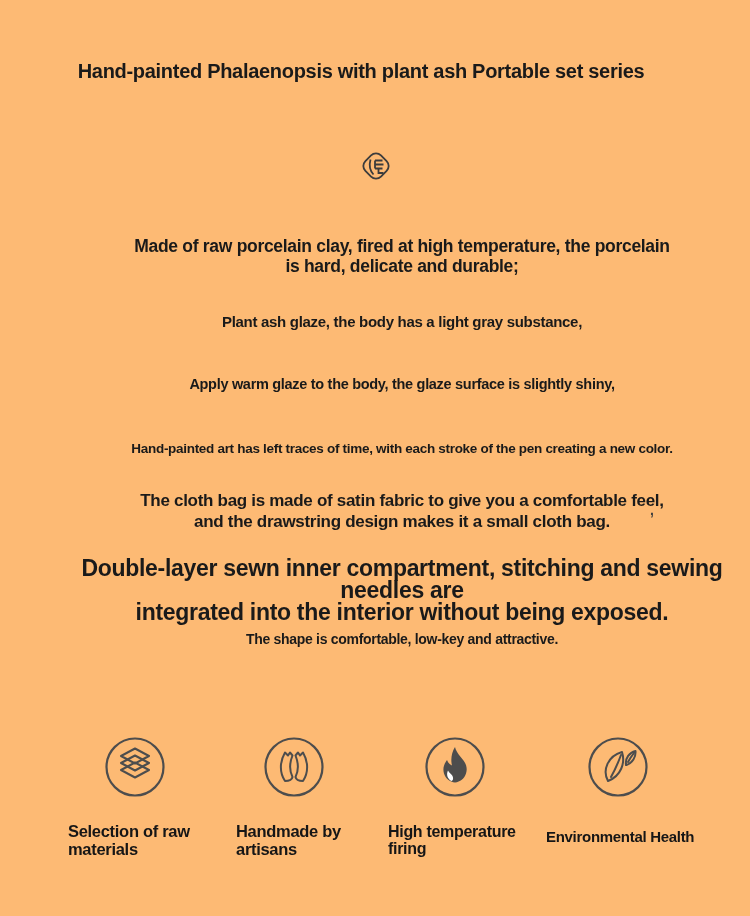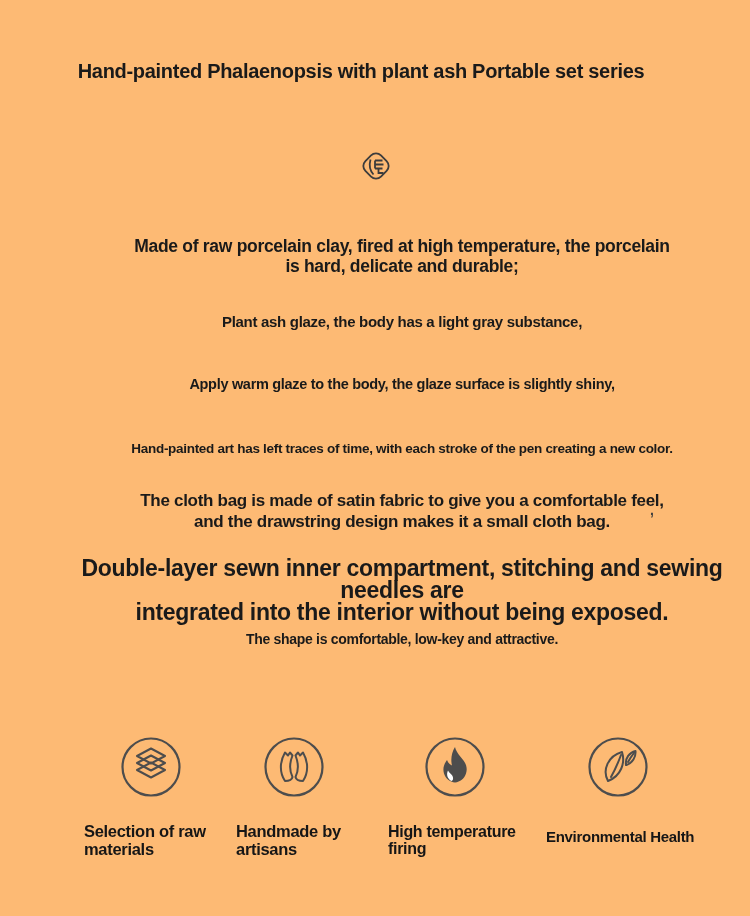--- a/index.html
+++ b/index.html
@@ -25,21 +25,21 @@
   .p6{top:557px;font-size:23px;line-height:22px;}
   .p7{top:631px;font-size:14px;line-height:17px;}
   .stray-mark{
     position:absolute;left:650px;top:502px;font-size:14px;font-weight:700;color:#3f3f3f;
   }
   .feature{position:absolute;top:736px;}
   .feature .icon-wrap{width:62px;height:62px;}
   .feature .label{
     font-weight:700;white-space:pre-line;letter-spacing:-0.3px;color:#161616;
   }
-  .f1{left:84px;}  .f1 .icon-wrap{margin-left:36px;} .f1 .label{margin-top:24px;font-size:16.5px;line-height:18px;}
+  .f1{left:68px;}  .f1 .icon-wrap{margin-left:36px;} .f1 .label{margin-top:24px;font-size:16.5px;line-height:18px;}
   .f2{left:236px;} .f2 .icon-wrap{margin-left:27px;} .f2 .label{margin-top:24px;font-size:16.5px;line-height:18px;}
   .f3{left:388px;} .f3 .icon-wrap{margin-left:36px;} .f3 .label{margin-top:25px;font-size:16px;line-height:17px;}
   .f4{left:546px;} .f4 .icon-wrap{margin-left:41px;} .f4 .label{margin-top:30px;font-size:15px;line-height:18px;}
   svg{display:block;}
 </style>
 </head>
 <body>
 
 <div class="page">
 

